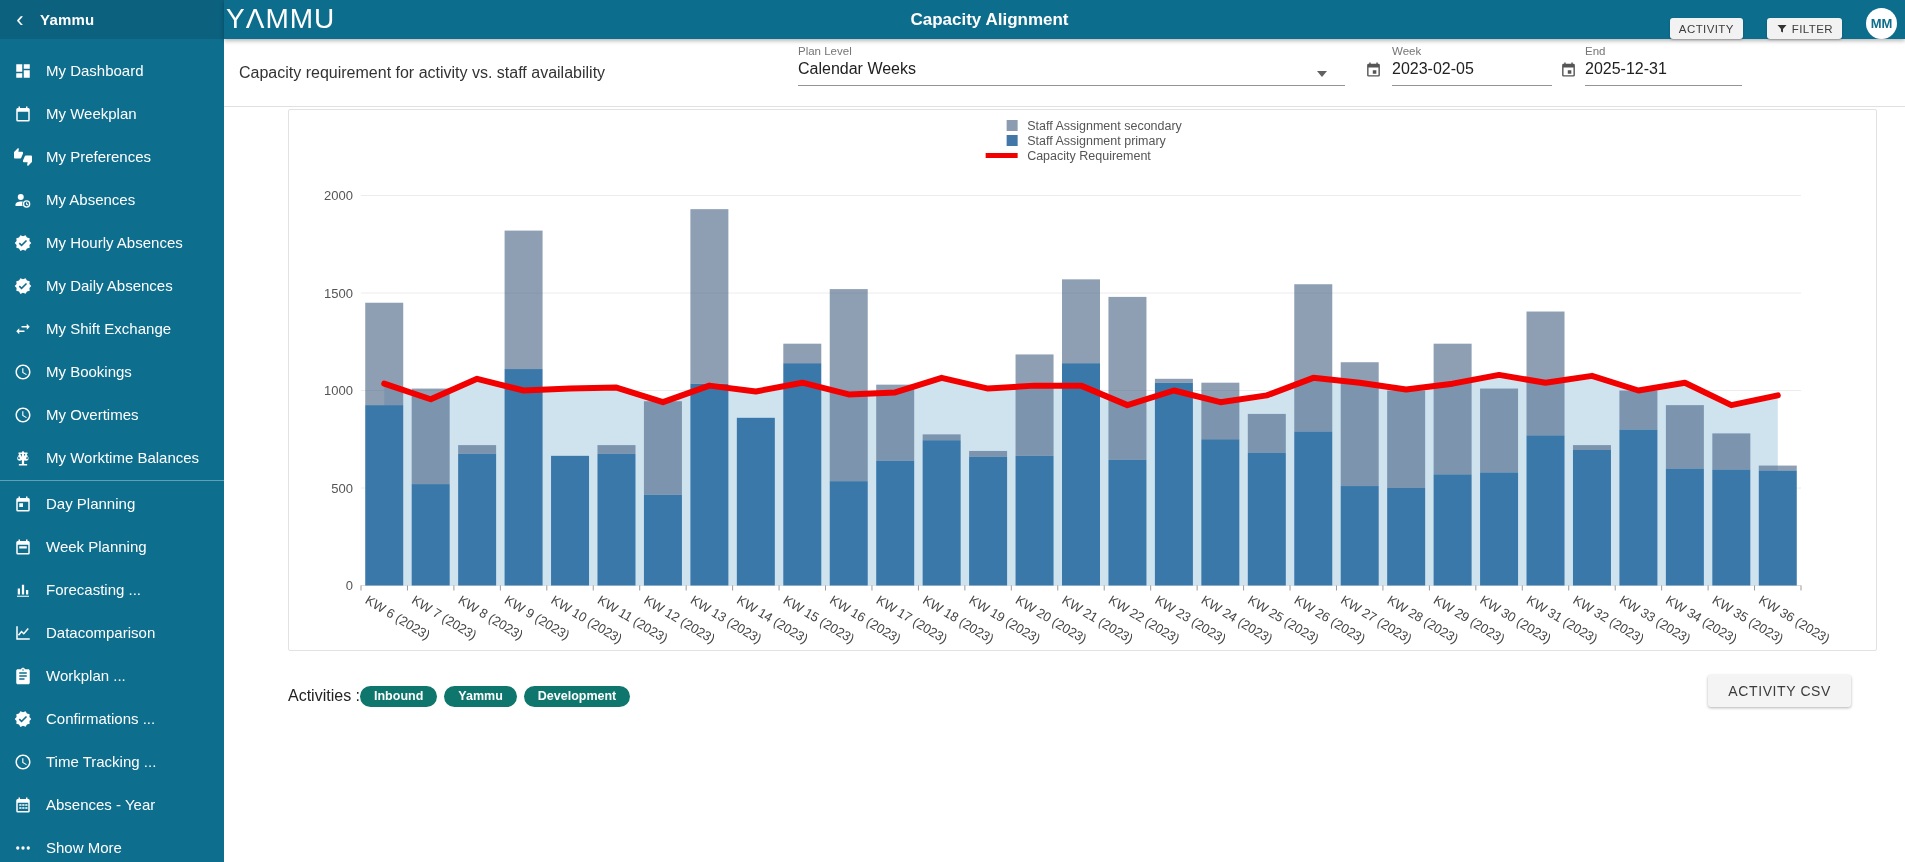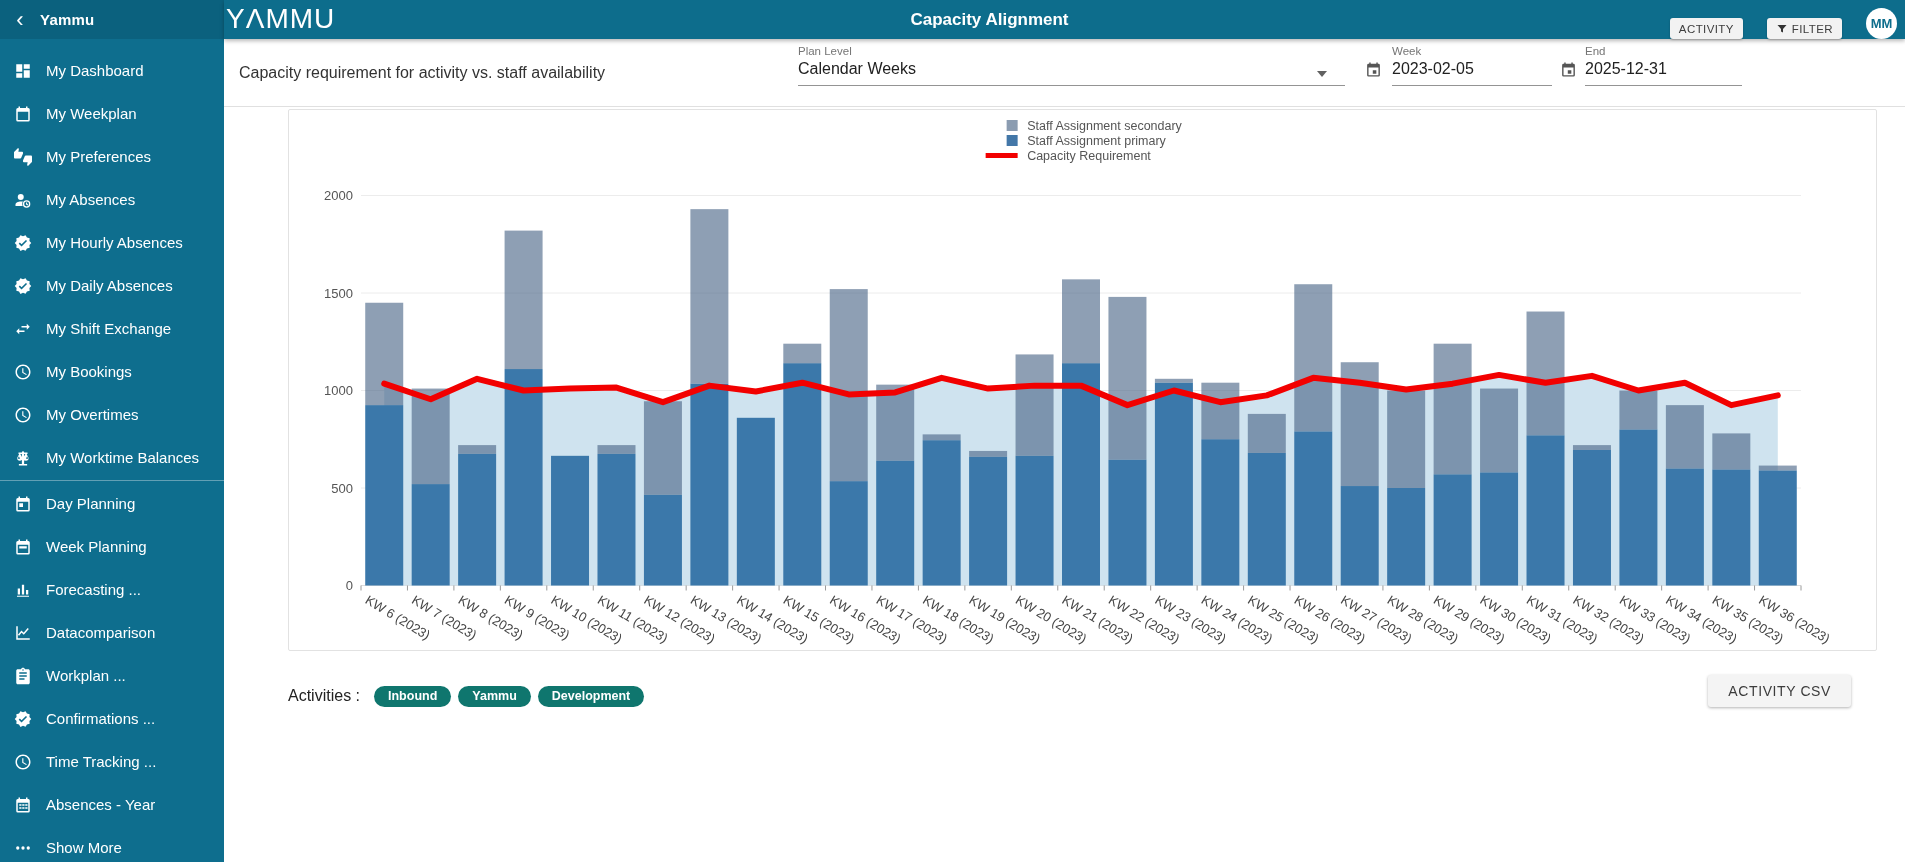--- a/index.html
+++ b/index.html
@@ -50,21 +50,21 @@
           border:1px solid #e2e2e2; border-radius:2px; background:#fff; }
   .legend { position:absolute; top:8px; left:50%; transform:translateX(-50%); z-index:2; }
   .lg-row { display:flex; align-items:center; height:15px; font-size:12.5px; color:#555; }
   .lg-marker { width:34px; display:flex; justify-content:flex-end; margin-right:10px; }
   .lg-sq { width:11px; height:11px; }
   .lg-line { width:32px; height:5px; }
   #chart-svg { position:absolute; left:0; top:0; }
 
   
   .footer-row { margin:28px 54px 0 64px; display:flex; align-items:center; position:relative; height:34px; }
-  .act-label { font-size:16px; color:#222; margin-right:14px; }
+  .act-label { font-size:16px; color:#222; }
   .chip { background:#0f766e; color:#fff; font-size:12.5px; font-weight:bold; border:none;
           border-radius:11px; height:21px; padding:0 14px; margin-right:7px; cursor:pointer;
           font-family:"Liberation Sans",sans-serif; }
   .dl-btn { position:absolute; right:0; top:-4px; background:#f4f4f4; border:none; border-radius:3px;
             height:32px; padding:0 20px; font-size:14px; color:#3c3c3c; letter-spacing:.6px;
             font-family:"Liberation Sans",sans-serif; cursor:pointer;
             box-shadow:0 1px 3px rgba(0,0,0,.3); }
 </style>
 </head>
 <body>

